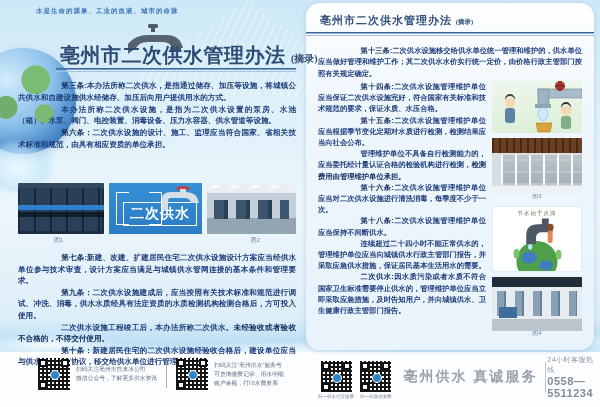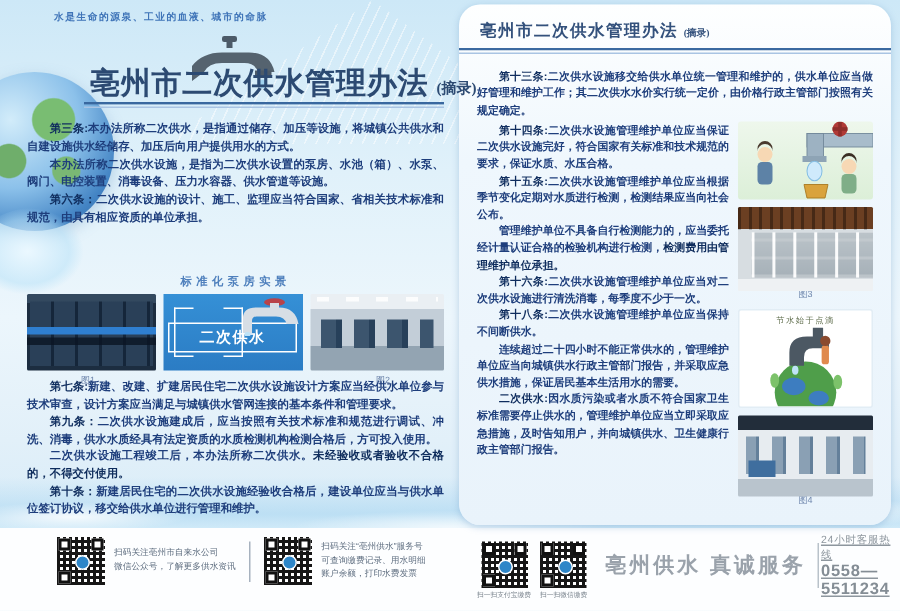--- a/index.html
+++ b/index.html
@@ -35,21 +35,21 @@
   
   .slogan{position:absolute;left:36px;top:7px;font-size:6.5px;font-weight:700;color:#3f74b8;letter-spacing:1px;}
   .faucet-ico{position:absolute;left:118px;top:24px;width:68px;height:36px;z-index:1;}
   .l-title{position:absolute;left:60px;top:42px;z-index:2;font-weight:700;font-size:20px;color:#2c4a72;letter-spacing:.5px;white-space:nowrap;}
   .l-title .sfx{font-size:10px;letter-spacing:0;}
   .title-rule{position:absolute;left:56px;top:68px;width:240px;height:5px;
     background:linear-gradient(#39689f,#39689f) 0 0/100% 1.6px no-repeat,
                linear-gradient(#a9c4e3,#a9c4e3) 0 3.2px/100% 1px no-repeat;}
   .body-txt{color:#1e3e7c;text-align:justify;font-weight:600;}
   .body-txt p{margin:0;text-indent:2em;}
-  .body-txt .lbl{color:#0f2d5e;font-weight:700;}
+  .body-txt .lbl{color:#0f2d5e;font-weight:700;margin-left:28px;}
   .body-txt .em{color:#0e2c5c;font-weight:700;}
   .l-body1{position:absolute;left:18px;top:80px;width:278px;font-size:7.6px;line-height:11.8px;}
   .l-body2{position:absolute;left:18px;top:252px;width:278px;font-size:7.6px;line-height:11.6px;}
   .gallery{position:absolute;left:18px;top:183px;width:278px;}
   .gallery-title{text-align:center;color:#4f80bd;font-size:7.5px;letter-spacing:3px;margin-bottom:3px;font-weight:700;}
   .gallery-row{display:flex;gap:5px;height:51px;}
   .ph{position:relative;overflow:hidden;border-radius:1px;}
   .g1{width:86px;}
   .g3{width:89px;}
   .g2{flex:1;background:linear-gradient(180deg,#3590d6,#2b7cc4);position:relative;overflow:hidden;}
@@ -58,21 +58,21 @@
     background:repeating-linear-gradient(90deg,#2a4058 0 14px,#15263a 14px 16px);}
   .photo-cabinets::after{content:"";position:absolute;left:0;right:0;top:44%;height:5px;background:#2f7fd0;box-shadow:0 7px 0 rgba(10,20,35,.8);}
   .photo-pumproom{background:linear-gradient(180deg,#eaeff3 0 20%,#c3ced8 20% 68%,#93a4b2 68% 100%);}
   .photo-pumproom::before{content:"";position:absolute;left:8%;right:8%;top:34%;height:36%;
     background:repeating-linear-gradient(90deg,#3c556e 0 10px,#27405a 10px 14px,rgba(0,0,0,0) 14px 22px);}
   .photo-pumproom::after{content:"";position:absolute;left:5%;right:5%;top:4%;height:6%;opacity:.85;
     background:repeating-linear-gradient(90deg,#fff 0 8px,rgba(255,255,255,0) 8px 20px);}
   .brk{position:absolute;width:12px;top:9px;bottom:9px;}
   .brk.l{left:7px;border-left:1.6px solid #fff;border-top:1.6px solid #fff;border-bottom:1.6px solid #fff;}
   .brk.r{right:40px;border-right:1.6px solid #fff;border-top:1.6px solid #fff;border-bottom:1.6px solid #fff;}
-  .blue-label{position:absolute;left:3px;top:19px;border:1.2px solid #fff;padding:2px 20px;color:#fff;font-weight:700;font-size:10px;letter-spacing:1px;white-space:nowrap;}
+  .blue-label{position:absolute;left:14px;top:19px;border:1.2px solid #fff;padding:2px 6px;color:#fff;font-weight:700;font-size:14px;letter-spacing:1px;white-space:nowrap;}
   .g2 svg{position:absolute;right:2px;top:2px;}
   .gallery-caps{display:flex;justify-content:space-between;padding:2px 36px 0;font-size:6px;color:#6e86ac;}
   
   .r-panel{position:absolute;left:306px;top:3px;width:288px;height:347px;border-radius:14px;
     background:linear-gradient(180deg,#feffff,#eff7fd 30%,#e9f3fb);box-shadow:0 1px 5px rgba(110,155,200,.4);}
   .r-header{position:absolute;left:14px;top:10px;font-weight:700;font-size:11px;color:#33517c;letter-spacing:1px;white-space:nowrap;}
   .r-header .sfx{font-size:6.5px;letter-spacing:0;}
   .r-rule{position:absolute;left:0;top:29px;width:288px;height:5px;
     background:linear-gradient(#3a69a0,#3a69a0) 0 0/100% 1.5px no-repeat,
                linear-gradient(#a9c4e3,#a9c4e3) 0 3px/100% 1px no-repeat;}
@@ -106,21 +106,21 @@
   .l-footer .qr{width:32px;height:32px;}
   .qr-note{font-size:5.8px;line-height:9px;color:#5f6e80;margin-left:6px;}
   .v-div{width:1px;height:27px;background:#a7b2bf;margin:0 9px;}
   .lf-pad{width:38px;flex:none;}
   .r-footer{position:absolute;left:306px;top:355px;width:294px;display:flex;align-items:center;justify-content:space-between;}
   .r-footer .qrwrap{margin-left:0;text-align:center;}
   .r-footer .qr{width:31px;height:31px;margin:0 auto;}
   .qr-cap{font-size:4.5px;color:#78828c;margin-top:2px;white-space:nowrap;}
   .brand{font-size:14px;font-weight:700;color:#9aa2ab;letter-spacing:2px;margin:0 8px 6px 12px;white-space:nowrap;}
   .v-div2{width:1.5px;height:30px;background:#b9c2ca;margin-bottom:6px;}
-  .hotline{margin:0 0 6px 1px;color:#8d969e;text-decoration:underline;}
+  .hotline{margin:0 0 6px 1px;color:#8d969e;}
   .hot-label{font-size:7px;letter-spacing:.5px;}
   .hot-num{font-size:11px;font-weight:700;color:#848d95;letter-spacing:.5px;}
 </style>
 </head>
 <body>
 
 <div class="pinstripes"></div>
 <div class="cloud c1"></div>
 <div class="cloud c2"></div>
 <div class="globe"></div>
@@ -143,21 +143,20 @@
 </div>
 <div class="title-rule"></div>
 
 <div class="l-body1 body-txt">
   <p><b class="lbl">第三条:</b><span>本办法所称二次供水，是指通过储存、加压等设施，将城镇公共供水和自建设施供水经储存、加压后向用户提供用水的方式。</span></p>
   <p><b class="lbl"></b><span>本办法所称二次供水设施，是指为二次供水设置的泵房、水池（箱）、水泵、阀门、电控装置、消毒设备、压力水容器、供水管道等设施。</span></p>
   <p><b class="lbl">第六条：</b><span>二次供水设施的设计、施工、监理应当符合国家、省相关技术标准和规范，由具有相应资质的单位承担。</span></p>
 </div>
 
 <div class="gallery">
-  <div class="gallery-title">标准化泵房实景</div>
   <div class="gallery-row">
     <div class="ph g1 photo-cabinets"></div>
     <div class="g2">
       <span class="brk l"></span>
       <span class="brk r"></span>
       <span class="blue-label">二次供水</span>
       <svg width="46" height="26" viewBox="0 0 46 26">
         <ellipse cx="29" cy="3.5" rx="7" ry="2.6" fill="#b8434a"></ellipse>
         <path d="M8 24 v-10 q0 -7 9 -7 h9 v-3 h6 v3 q11 0 13 11 h-8 q-1 -5 -7 -5 h-13 q-3 0 -3 3 v8 z" fill="#d7dee5"></path>
         <ellipse cx="11" cy="25" rx="2" ry="1.6" fill="#bfe3f7"></ellipse>

